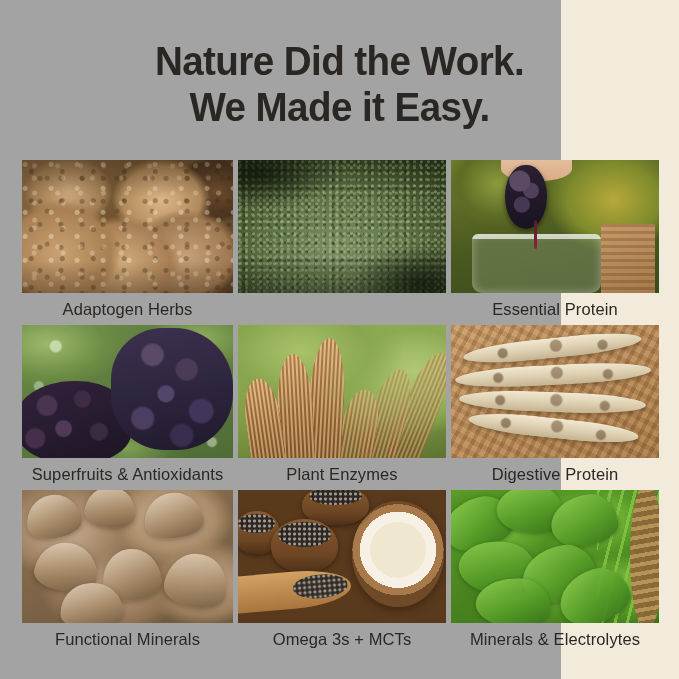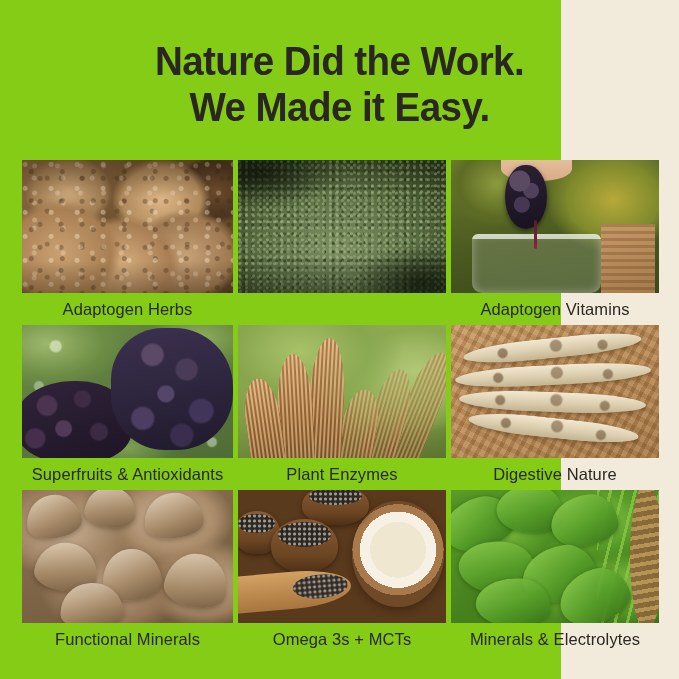--- a/index.html
+++ b/index.html
@@ -10,21 +10,21 @@
     width: 679px;
     height: 679px;
     background: #f2eadb;
     font-family: "Liberation Sans", sans-serif;
     overflow: hidden;
   }
   .poster {
     position: relative;
     width: 561px;
     height: 679px;
-    background: #84cc16;
+    background: #a3a3a3;
     box-sizing: border-box;
   }
 
   
   .headline {
     position: absolute;
     top: 38px;
     left: 0;
     width: 679px;
     text-align: center;
@@ -433,21 +433,21 @@
 
     <div class="cell">
       <div class="thumb t-vitamins">
         <div class="layer base"></div>
         <div class="crate"></div>
         <div class="glass"></div>
         <div class="hand"></div>
         <div class="berry"></div>
         <div class="drip"></div>
       </div>
-      <span class="caption">Adaptogen Vitamins</span>
+      <span class="caption">Essential Protein</span>
     </div>
 
     <div class="cell">
       <div class="thumb t-superfruits">
         <div class="layer base"></div>
         <div class="layer bokeh"></div>
         <div class="cluster-a"></div>
         <div class="cluster-b"></div>
       </div>
       <span class="caption">Superfruits &amp; Antioxidants</span>
@@ -468,21 +468,21 @@
     </div>
 
     <div class="cell">
       <div class="thumb t-enzymes">
         <div class="layer base"></div>
         <div class="root r1"></div>
         <div class="root r2"></div>
         <div class="root r3"></div>
         <div class="root r4"></div>
       </div>
-      <span class="caption">Digestive Nature</span>
+      <span class="caption">Digestive Protein</span>
     </div>
 
     <div class="cell">
       <div class="thumb t-mushrooms">
         <div class="layer base"></div>
         <div class="frond f1"></div>
         <div class="frond f2"></div>
         <div class="frond f3"></div>
         <div class="frond f4"></div>
         <div class="frond f5"></div>

